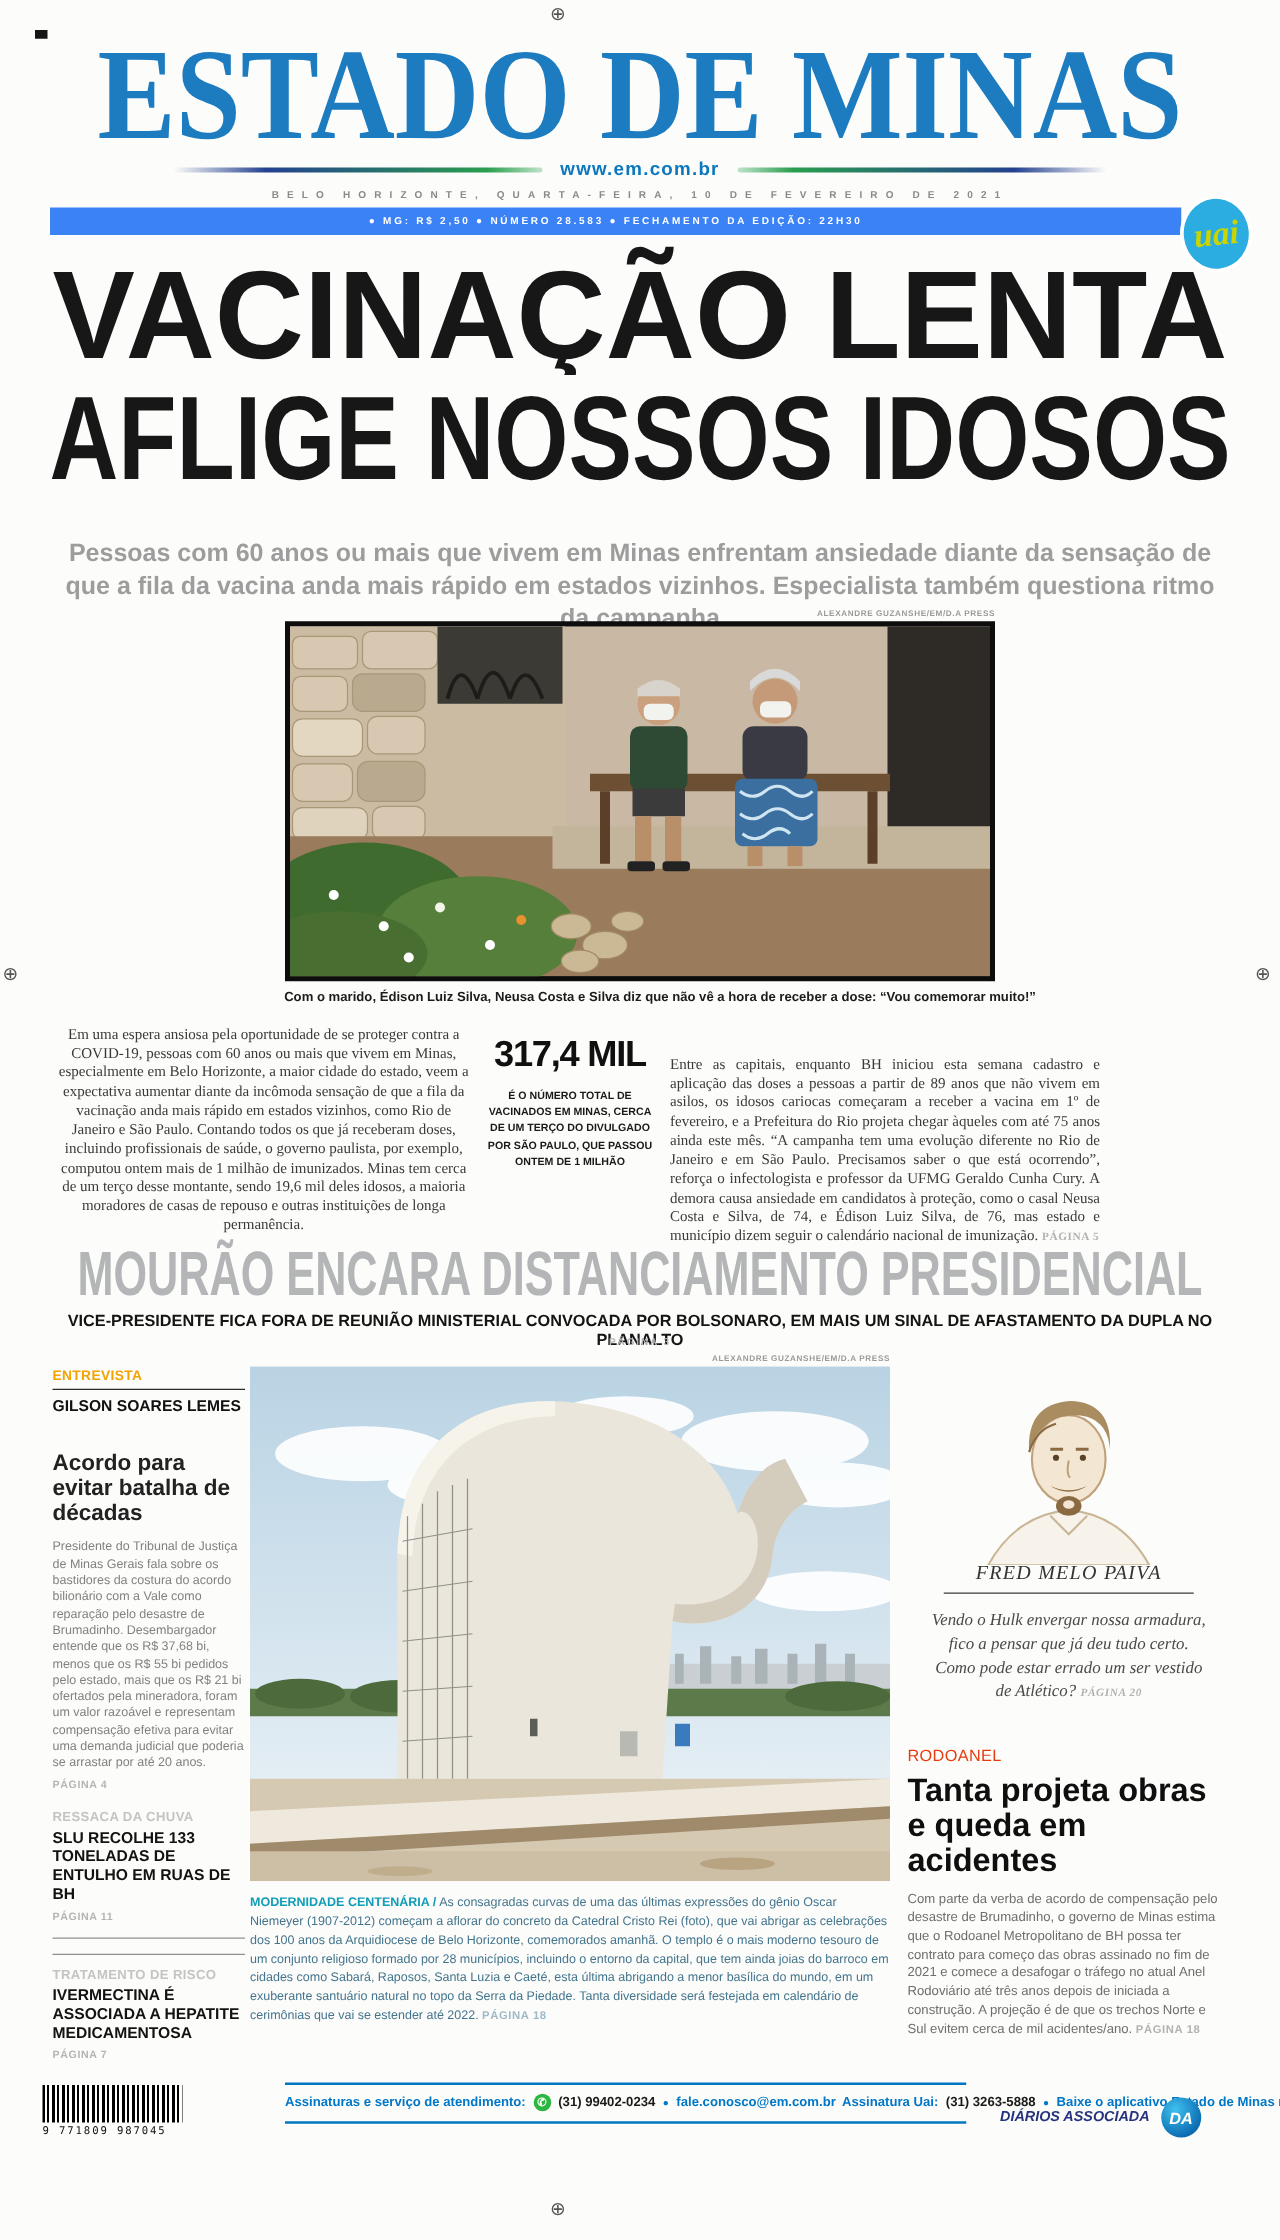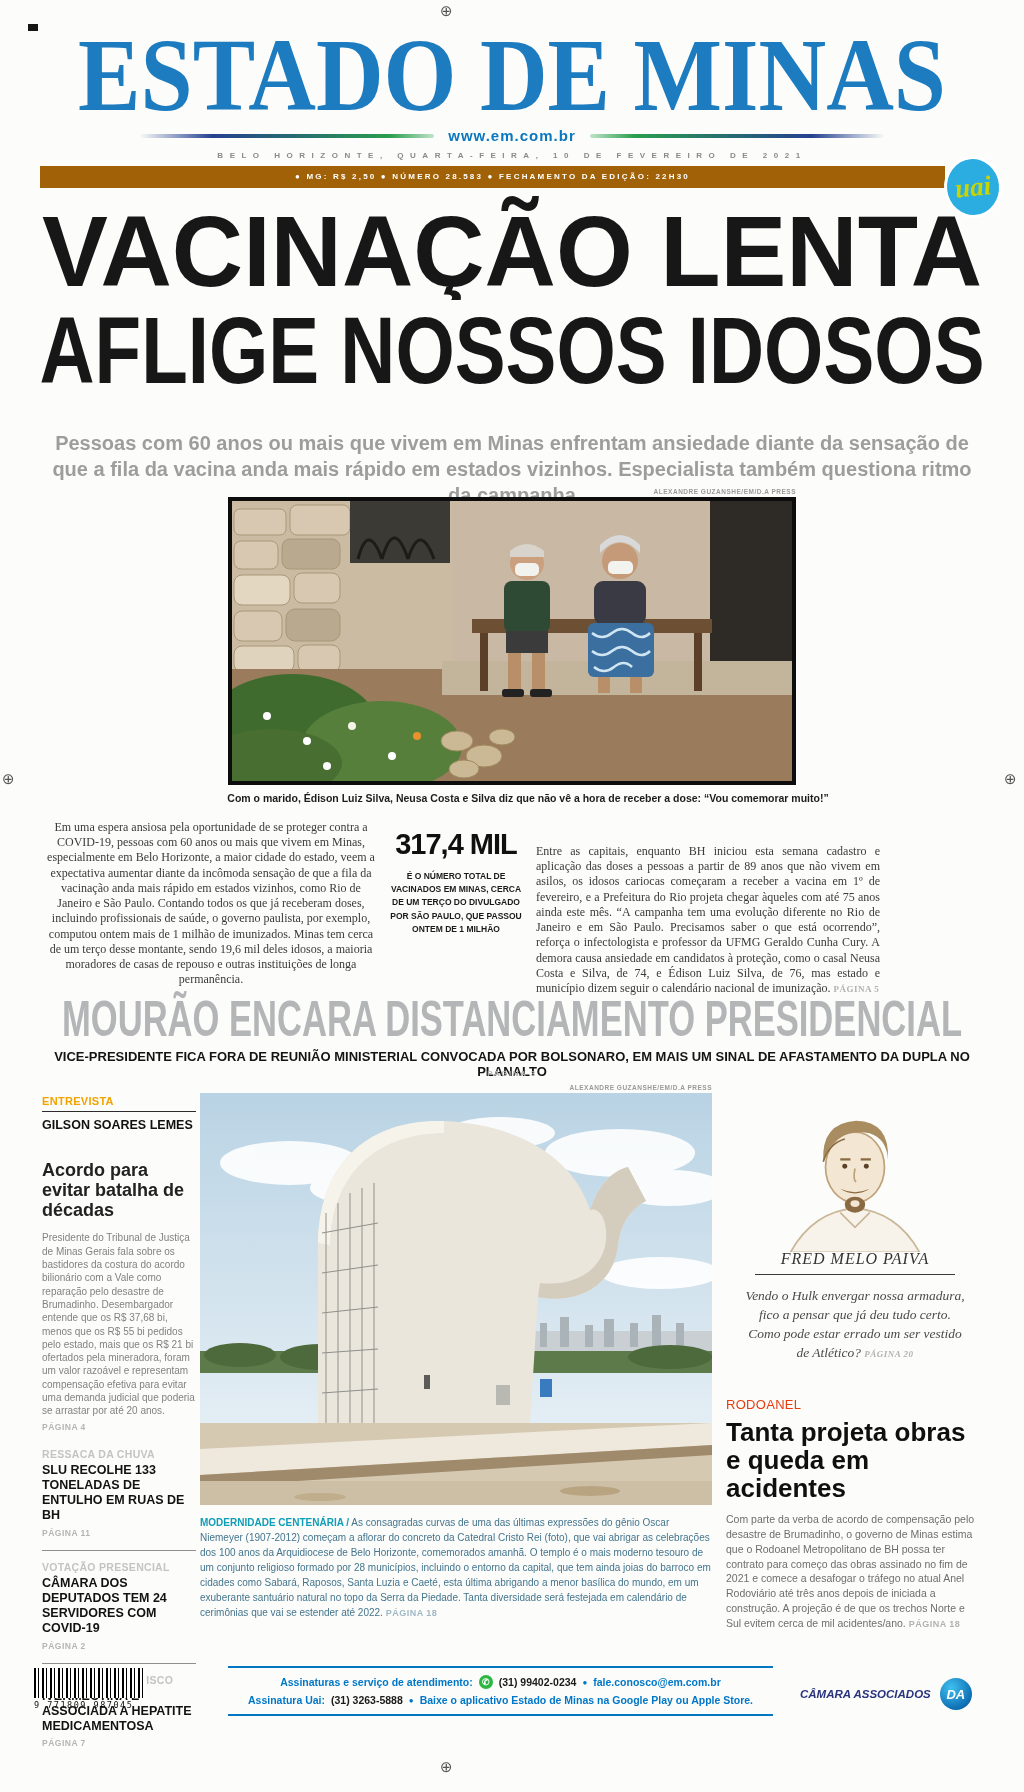--- a/index.html
+++ b/index.html
@@ -17,21 +17,21 @@
 
   
   .masthead-text{font-family:"Liberation Serif",serif;font-weight:700;fill:#1d7cc0;font-size:104px;}
   .site-row{left:0;top:127px;width:1024px;display:flex;align-items:center;justify-content:center;gap:14px;}
   .grad-line{height:4px;width:295px;border-radius:2px;}
   .grad-line.l{background:linear-gradient(90deg,rgba(255,255,255,0),#24418f 25%,#2a9e4e 85%,#bfe3c9);}
   .grad-line.r{background:linear-gradient(270deg,rgba(255,255,255,0),#24418f 25%,#2a9e4e 85%,#bfe3c9);}
   .site-text{color:#0a77be;font-weight:700;font-size:15px;letter-spacing:1px;}
   .dateline{left:0;top:151px;width:1024px;text-align:center;font-size:8px;font-weight:700;
     letter-spacing:6.5px;color:#8a8a8a;}
-  .infobar{left:40px;top:166px;width:905px;height:22px;background:#a16207;
+  .infobar{left:40px;top:166px;width:905px;height:22px;background:#3b82f6;
     color:#fff;font-size:8px;font-weight:700;letter-spacing:2.2px;text-align:center;line-height:22px;}
   .uai-logo{left:944px;top:156px;width:58px;height:62px;border-radius:50%;
     background:#2badе2;background:#2bade2;border:3px solid #fff;box-sizing:border-box;
     display:flex;align-items:center;justify-content:center;
     font-family:"Liberation Serif",serif;font-style:italic;font-weight:700;
     font-size:27px;color:#c9d400;transform:rotate(-6deg);}
 
   
   .headline-text{font-family:"Liberation Sans",sans-serif;font-weight:800;fill:#171717;}
   .deck{left:42px;top:430px;width:940px;text-align:center;
@@ -95,21 +95,21 @@
   .rodoanel-title{margin-top:6px;font-size:26px;font-weight:800;line-height:1.08;color:#0f0f0f;}
   .rodoanel-body{margin-top:10px;width:250px;font-size:10.5px;line-height:1.42;color:#6e6e6e;}
 
   
   .footer-barcode{left:34px;top:1668px;width:130px;}
   .barcode-bars{width:112px;height:30px;
     background:repeating-linear-gradient(90deg,#000 0 2px,#fff 2px 4px,#000 4px 5px,#fff 5px 8px);}
   .barcode-num{margin-top:2px;font-family:"DejaVu Sans Mono",monospace;font-size:8.5px;
     letter-spacing:1.5px;color:#111;}
   .footer-center{left:228px;top:1666px;width:545px;border-top:2px solid #0077c0;
-    border-bottom:2px solid #0077c0;padding:7px 0 8px;display:flex;flex-direction:column;gap:5px;text-align:center;}
+    border-bottom:2px solid #0077c0;padding:7px 0 8px;display:flex;flex-direction:row;gap:5px;text-align:center;}
   .footer-row{display:flex;align-items:center;justify-content:center;gap:6px;
     font-size:10.5px;font-weight:700;white-space:nowrap;}
   .f-blue{color:#0077c8;}
   .f-dark{color:#1a1a1a;}
   .f-bullet{color:#0077c8;font-size:8px;}
   .wa-icon{width:14px;height:14px;border-radius:50%;background:#2bb741;color:#fff;
     display:inline-flex;align-items:center;justify-content:center;font-size:9px;}
   .footer-right{left:800px;top:1678px;width:200px;display:flex;align-items:center;gap:9px;}
   .da-brand{font-size:11.5px;font-style:italic;font-weight:800;color:#27337c;}
   .da-logo{width:32px;height:32px;border-radius:50%;
@@ -250,25 +250,20 @@
   <div class="interview-title">Acordo para evitar batalha de décadas</div>
   <div class="sidebar-body">Presidente do Tribunal de Justiça de Minas Gerais fala sobre os bastidores da costura do acordo bilionário com a Vale como reparação pelo desastre de Brumadinho. Desembargador entende que os R$ 37,68 bi, menos que os R$ 55 bi pedidos pelo estado, mais que os R$ 21 bi ofertados pela mineradora, foram um valor razoável e representam compensação efetiva para evitar uma demanda judicial que poderia se arrastar por até 20 anos.</div>
   <div class="sidebar-page">PÁGINA 4</div>
 
   <div class="brief">
     <div class="brief-kicker">RESSACA DA CHUVA</div>
     <div class="brief-title">SLU RECOLHE 133 TONELADAS DE ENTULHO EM RUAS DE BH</div>
     <div class="sidebar-page">PÁGINA 11</div>
   </div>
   <hr class="brief-divider">
-  <div class="brief" style="margin-top:10px;">
-    <div class="brief-kicker">VOTAÇÃO PRESENCIAL</div>
-    <div class="brief-title">CÂMARA DOS DEPUTADOS TEM 24 SERVIDORES COM COVID-19</div>
-    <div class="sidebar-page">PÁGINA 2</div>
-  </div>
   <hr class="brief-divider">
   <div class="brief" style="margin-top:10px;">
     <div class="brief-kicker">TRATAMENTO DE RISCO</div>
     <div class="brief-title">IVERMECTINA É ASSOCIADA A HEPATITE MEDICAMENTOSA</div>
     <div class="sidebar-page">PÁGINA 7</div>
   </div>
 </div>
 
 <div class="abs photo-credit" style="left:444px;top:1084px;width:268px;text-align:right;">ALEXANDRE GUZANSHE/EM/D.A PRESS</div>
 
@@ -392,15 +387,15 @@
   </div>
   <div class="footer-row">
     <span class="f-blue">Assinatura Uai:</span>
     <span class="f-dark">(31) 3263-5888</span>
     <span class="f-bullet">●</span>
     <span class="f-blue">Baixe o aplicativo Estado de Minas na Google Play ou Apple Store.</span>
   </div>
 </div>
 
 <div class="abs footer-right">
-  <span class="da-brand">CÂMARA ASSOCIADOS</span>
+  <span class="da-brand">DIÁRIOS ASSOCIADA</span>
   <span class="da-logo">DA</span>
 </div>
 
 </body></html>

